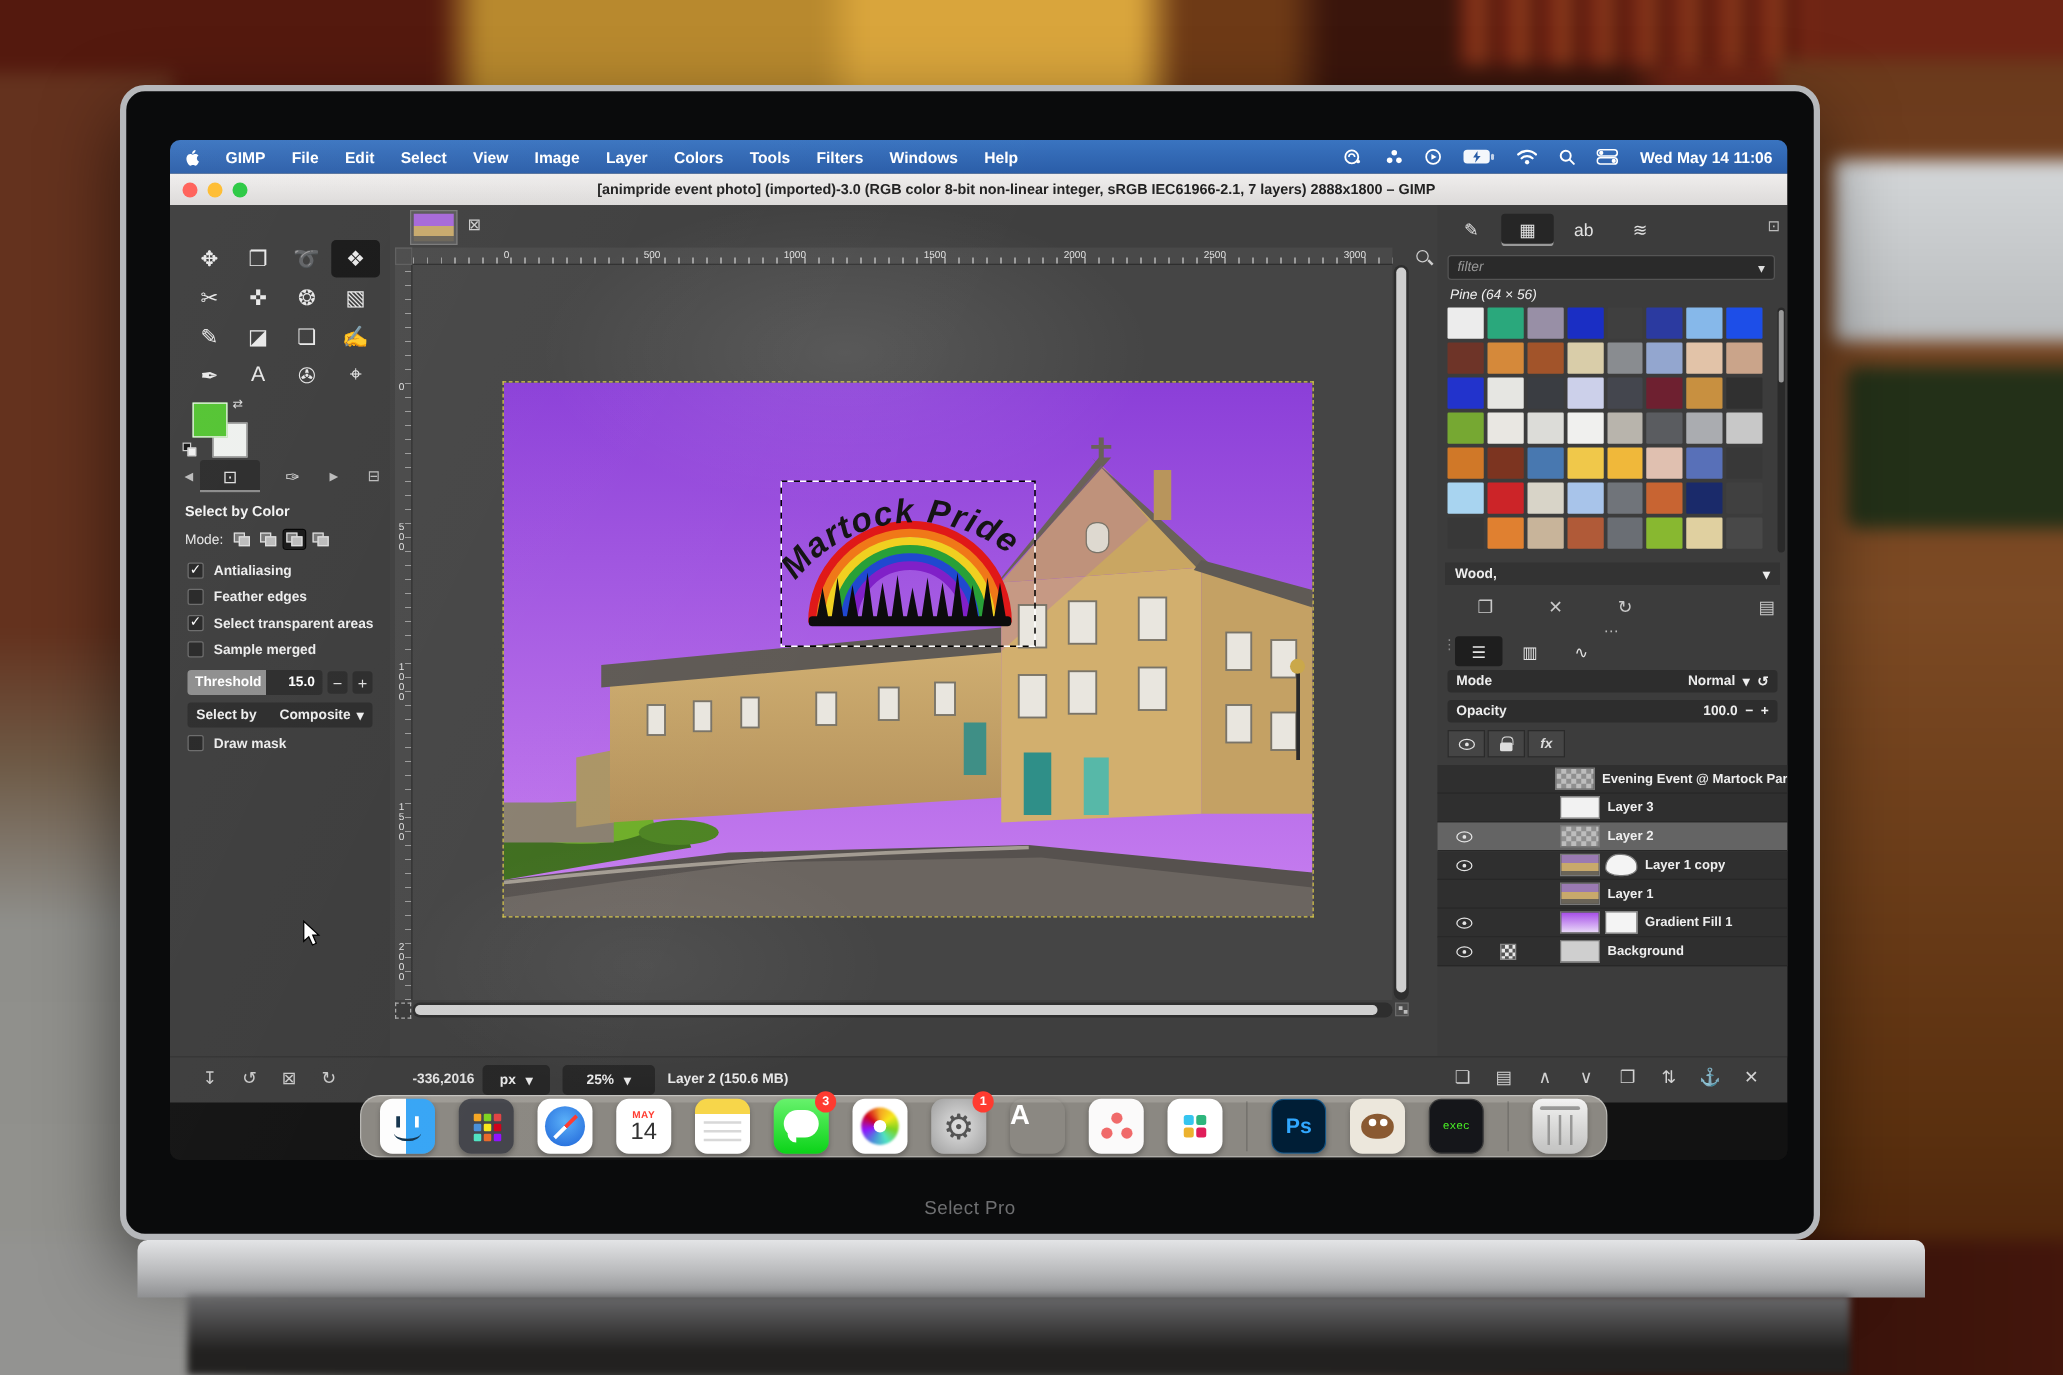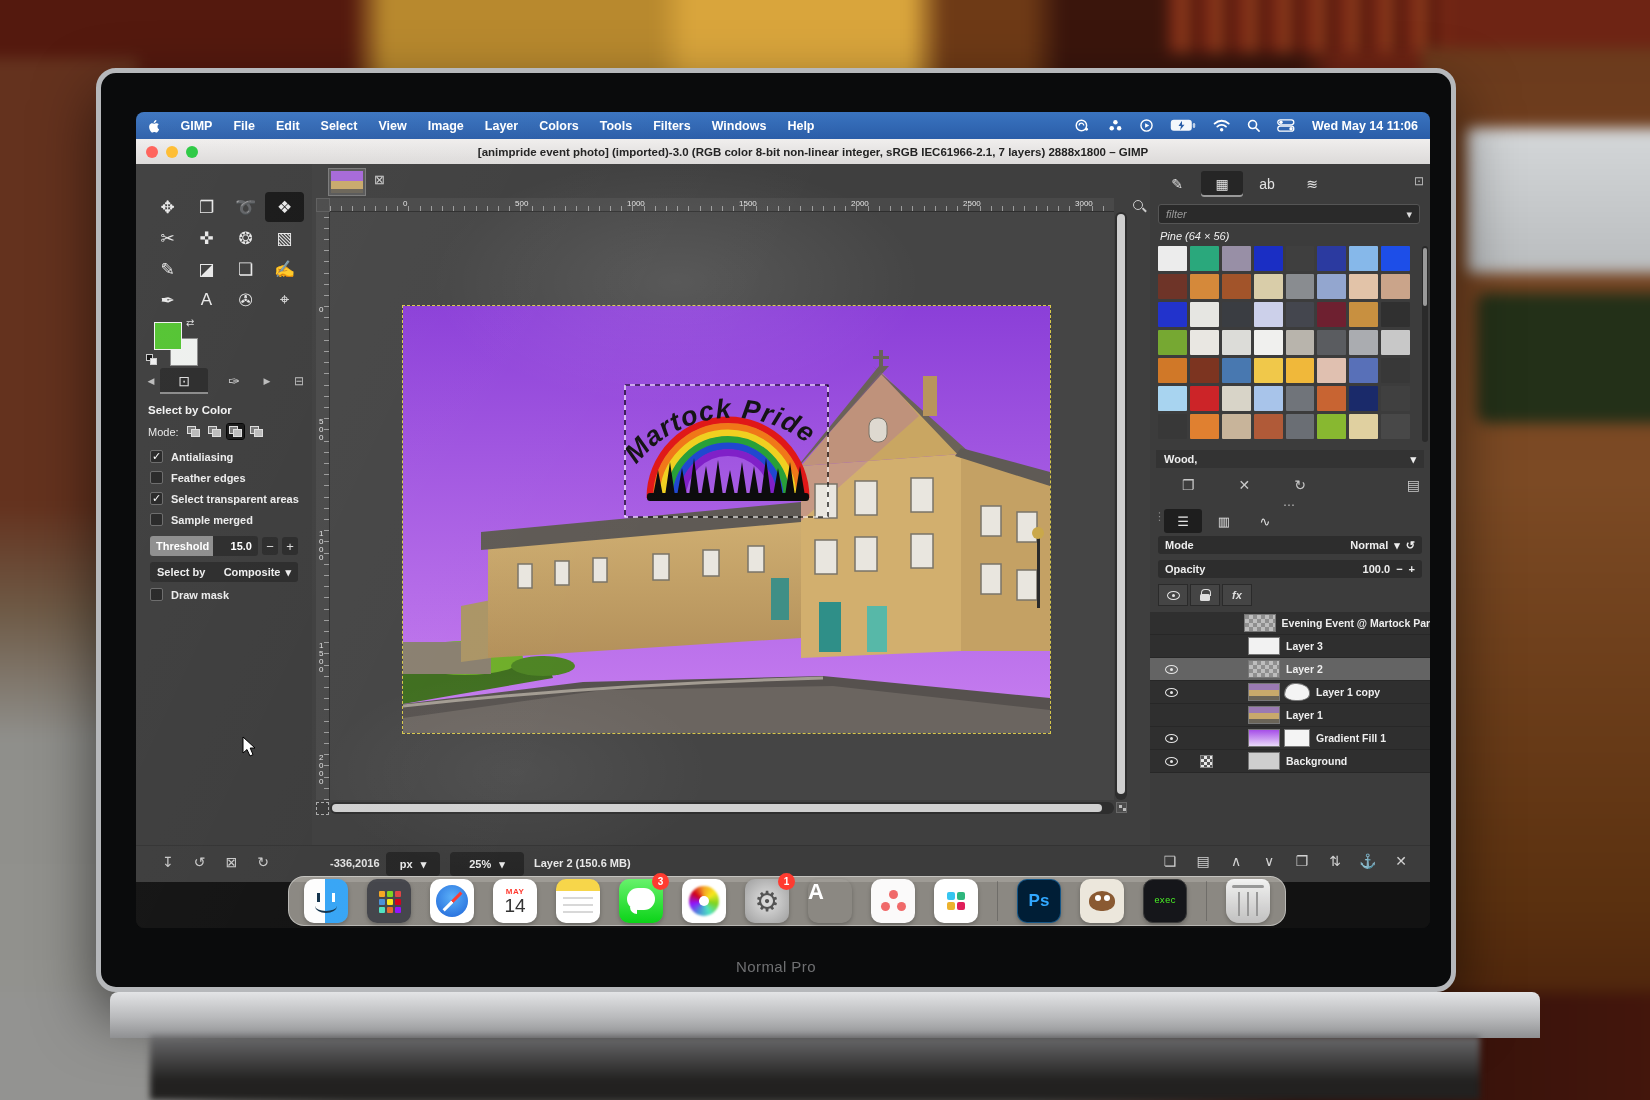--- a/index.html
+++ b/index.html
@@ -204,21 +204,21 @@
     <div class="r-top"></div>
     <div class="r-books"></div>
     <div class="r-left"></div>
     <div class="r-right"></div>
     <div class="r-box"></div>
     <div class="r-bag"></div>
     <div class="r-bottom"></div>
   </div>
 
   <div class="laptop">
-    <div class="laptop-label">Normal Pro</div>
+    <div class="laptop-label">Select Pro</div>
   </div>
   <div class="deck"></div>
   <div class="deck2"></div>
 
   <div class="screen">
 
     <div class="menubar">
       <span class="apple">
         <svg viewBox="0 0 16 18">
             <path fill="#fff" d="M10.8 1.2c.1 1-.3 2-.9 2.7-.6.8-1.6 1.4-2.6 1.3-.1-1 .4-2 .9-2.6.6-.8 1.7-1.4 2.6-1.4zM13.9 6.9c-1-1.3-2.4-1.5-2.9-1.5-1.3-.1-2.4.7-3 .7-.7 0-1.6-.7-2.6-.7-1.3 0-2.6.8-3.3 2-1.4 2.4-.4 6 1 8 .7 1 1.5 2.1 2.5 2 1 0 1.4-.6 2.6-.6s1.6.6 2.6.6c1.1 0 1.8-1 2.4-2 .8-1.1 1.1-2.2 1.1-2.3 0 0-2.1-.8-2.1-3.2 0-2 1.6-3 1.7-3z"></path>

